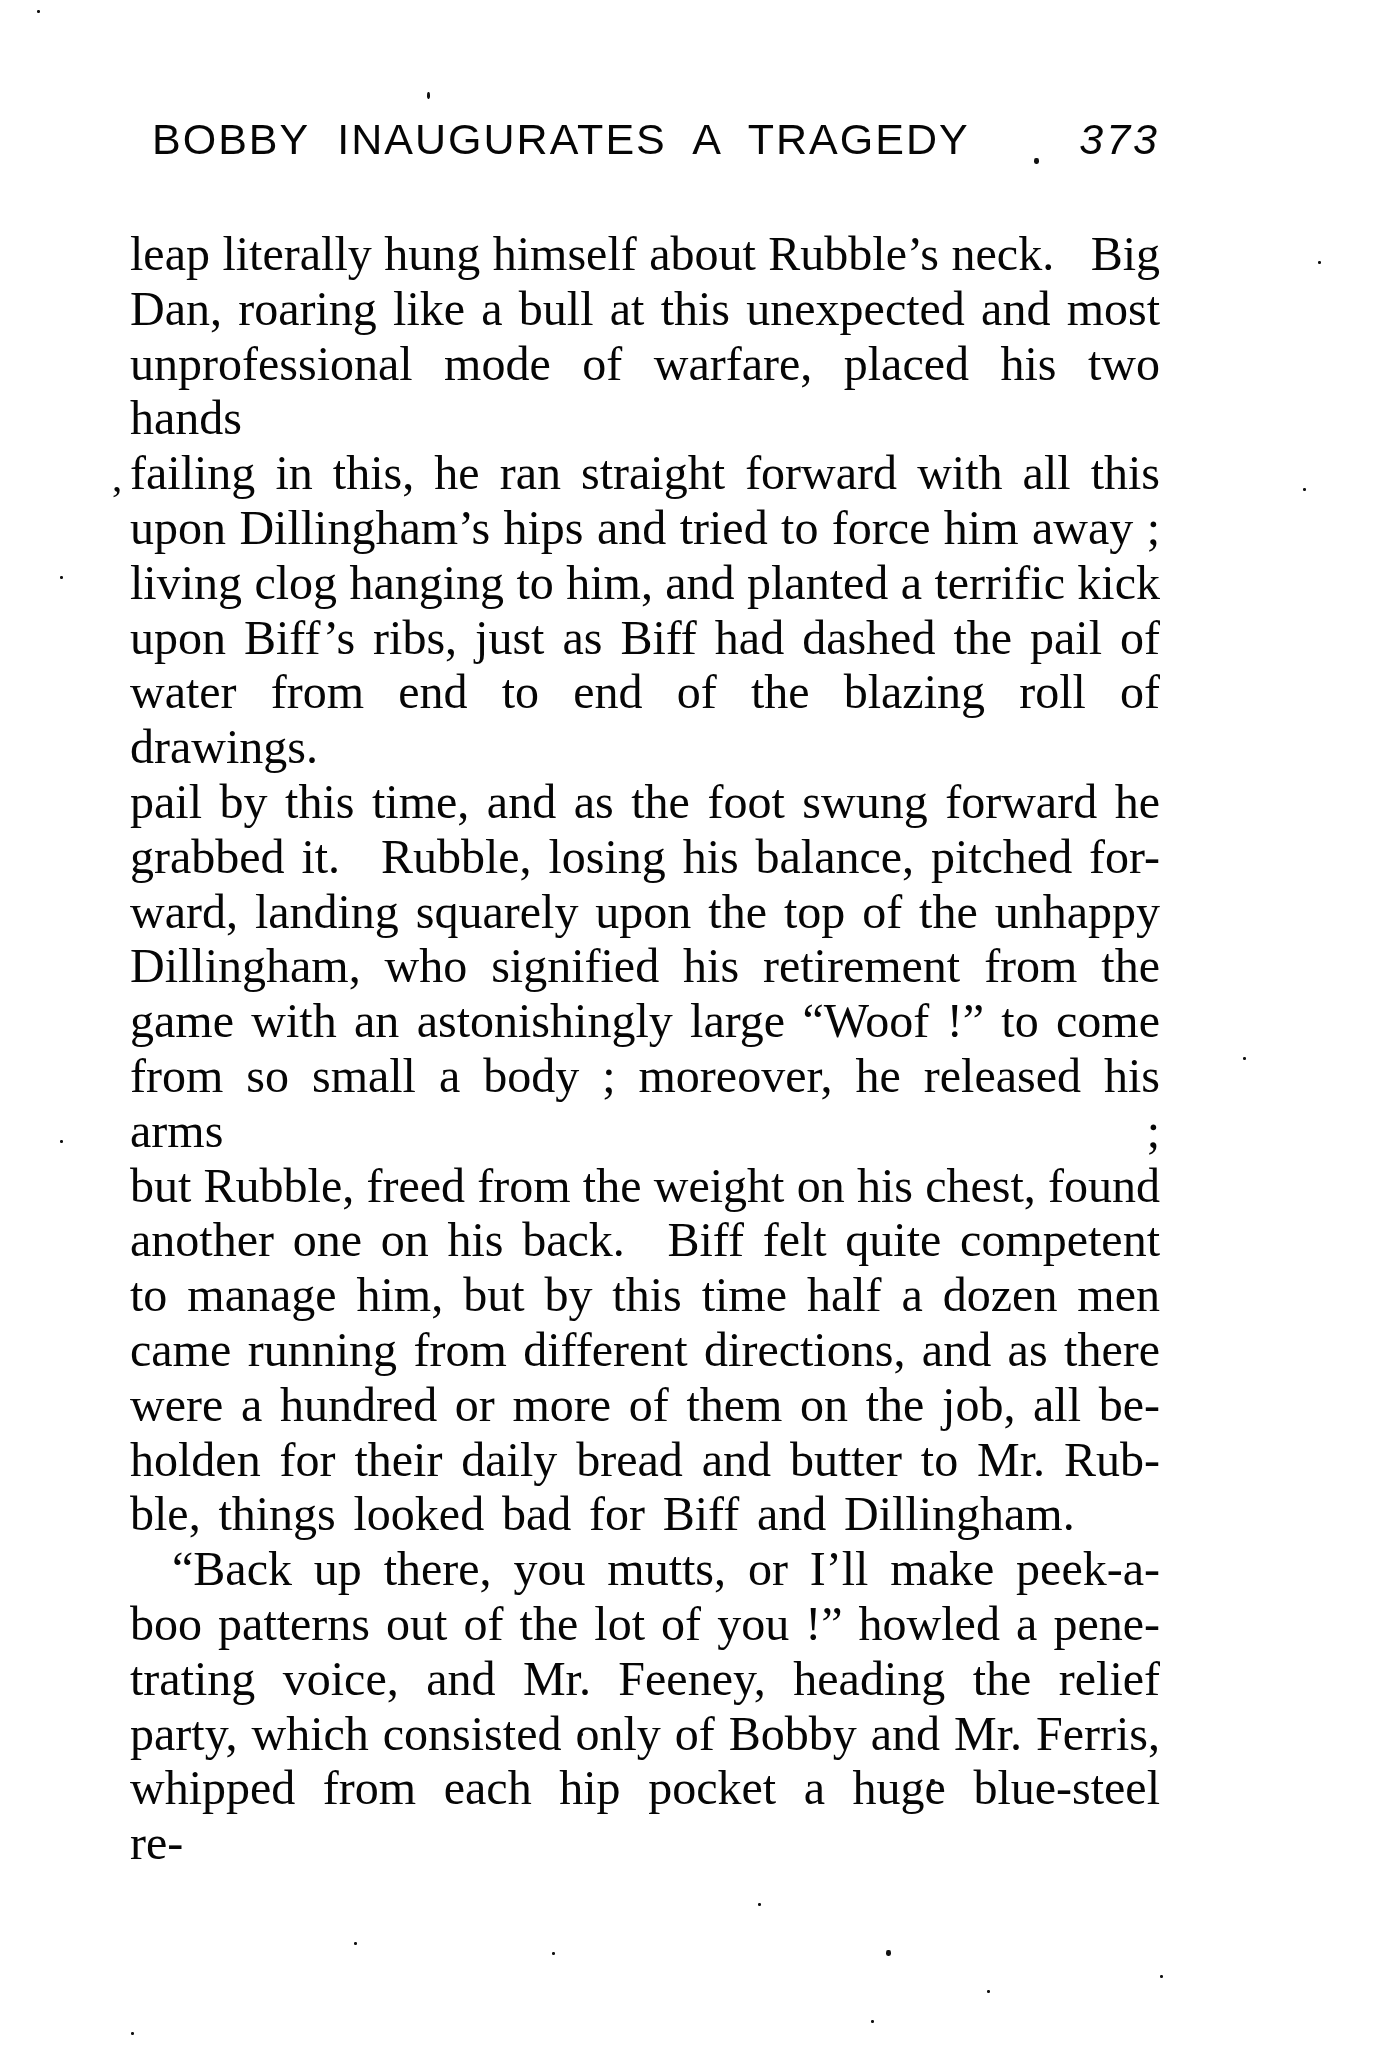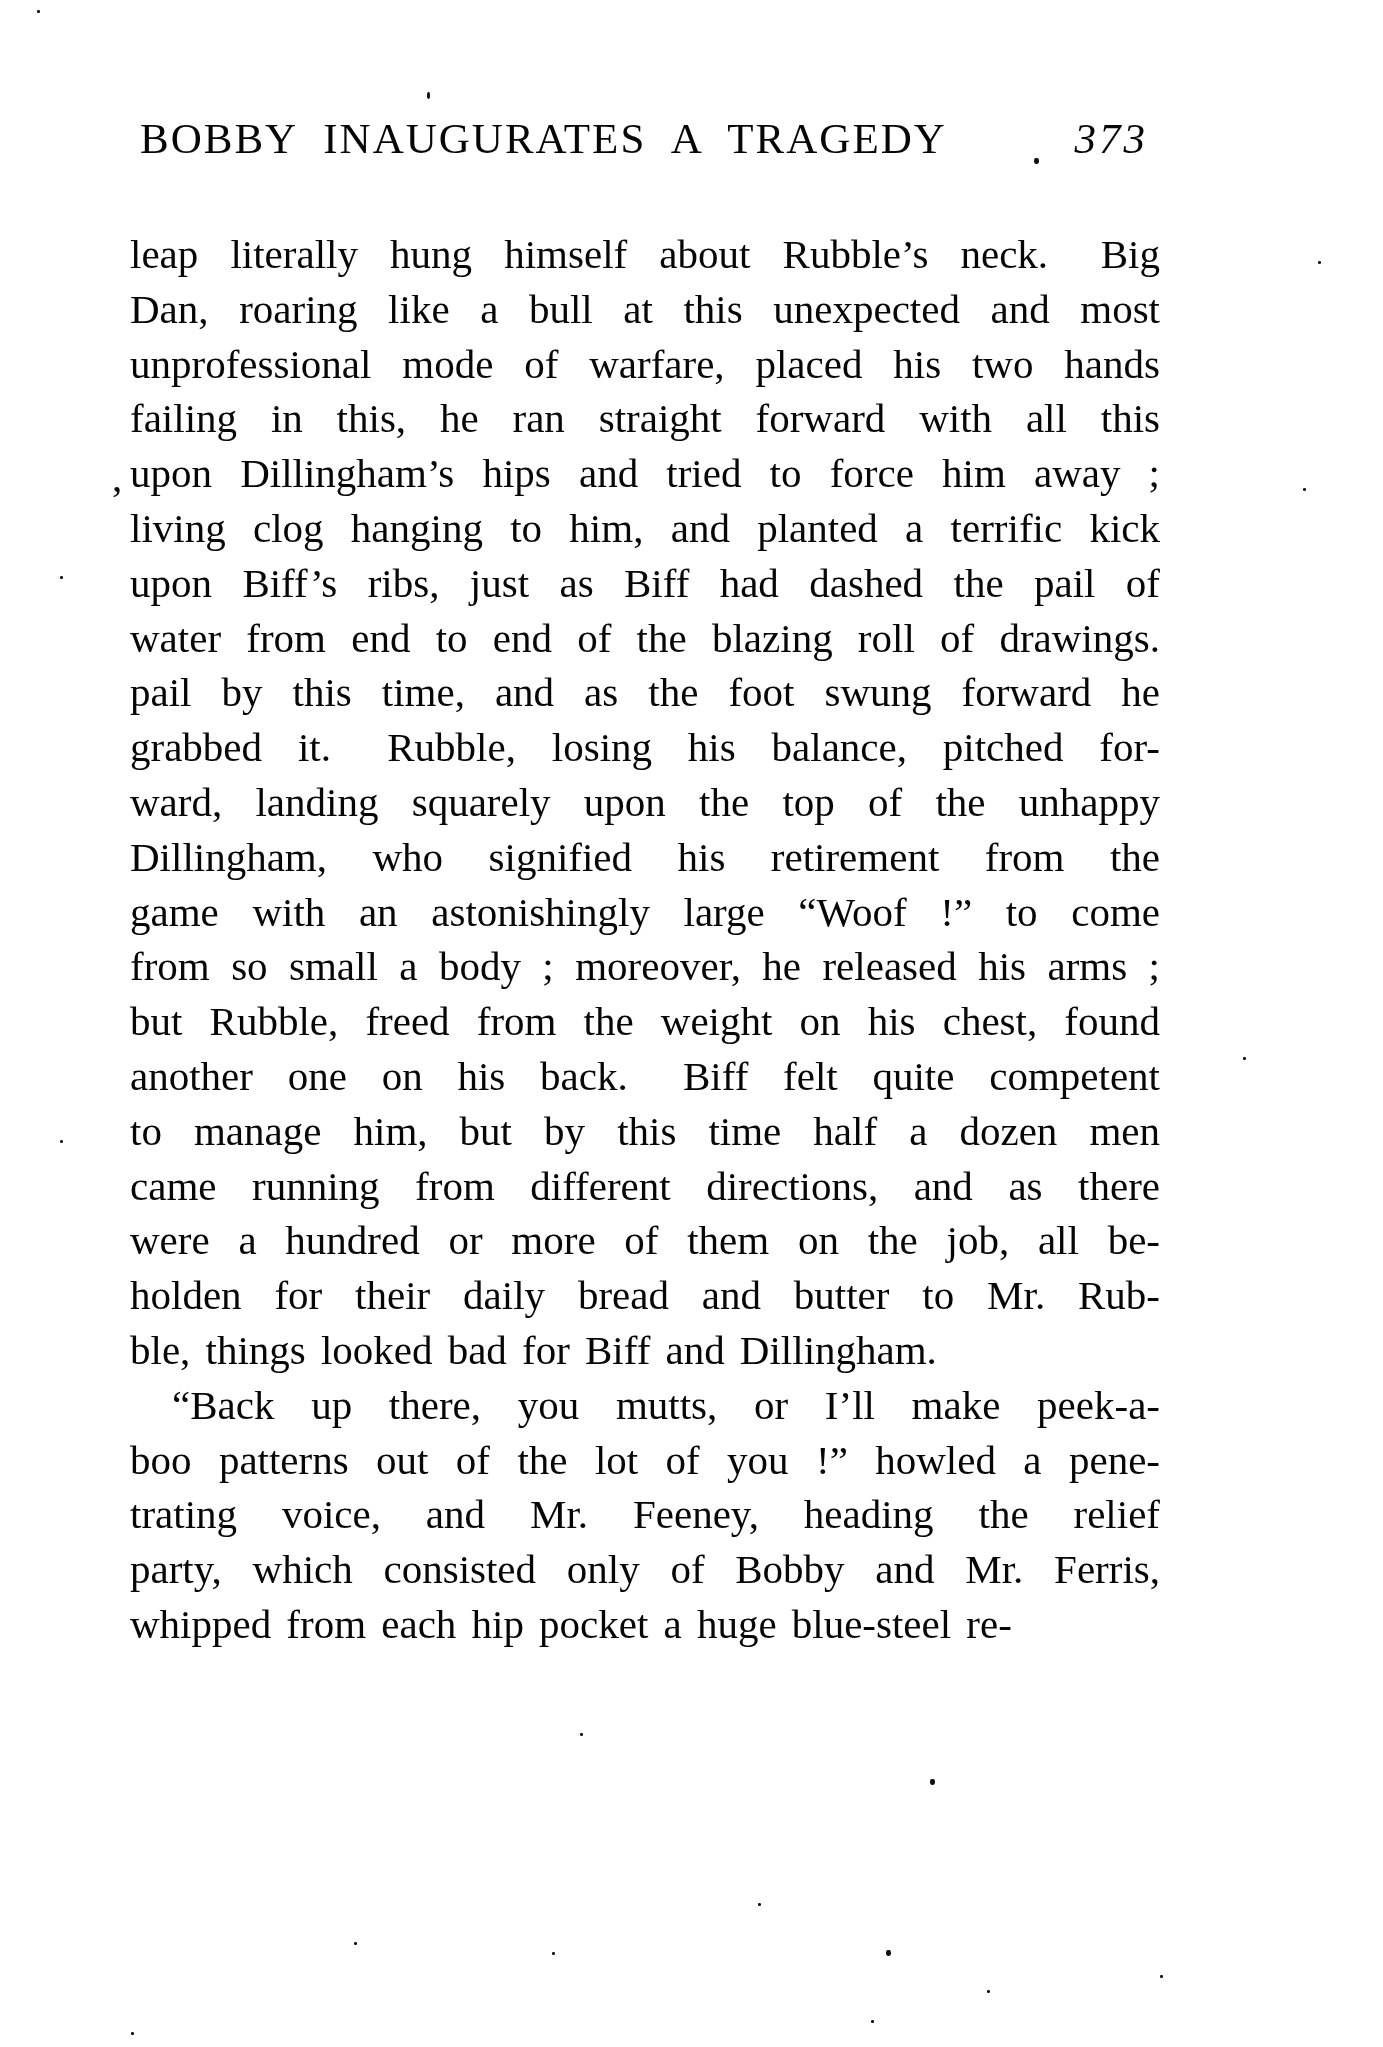--- a/index.html
+++ b/index.html
@@ -11,45 +11,45 @@
     position: relative;
     width: 1383px;
     height: 2047px;
     background: #ffffff;
     color: #060606;
     font-family: "Liberation Serif", serif;
     overflow: hidden;
   }
   .running-head {
     position: absolute;
-    left: 118px;
+    left: 130px;
     top: 114px;
     width: 1030px;
     display: flex;
     align-items: center;
-    font-family: Liberation Serif, serif;
+    font-family: Liberation Sans, sans-serif;
     font-size: 43px;
     line-height: 50px;
     letter-spacing: 2px;
     word-spacing: 14px;
     white-space: nowrap;
   }
   .head-title { margin-left: 22px; }
   .page-number {
     margin-left: auto;
     font-style: italic;
     letter-spacing: 3px;
     word-spacing: 0;
   }
   .text-block {
     position: absolute;
     left: 130px;
     top: 227px;
     width: 1030px;
-    font-size: 41px;
+    font-size: 48px;
     line-height: 54.8px;
   }
   .line { text-align: justify; }
   .j { text-align-last: justify; }
   .end { text-align-last: left; word-spacing: 0.12em; }
   .indent { padding-left: 42px; }
   .stray {
     position: absolute;
     left: 112px;
     top: 450px;

